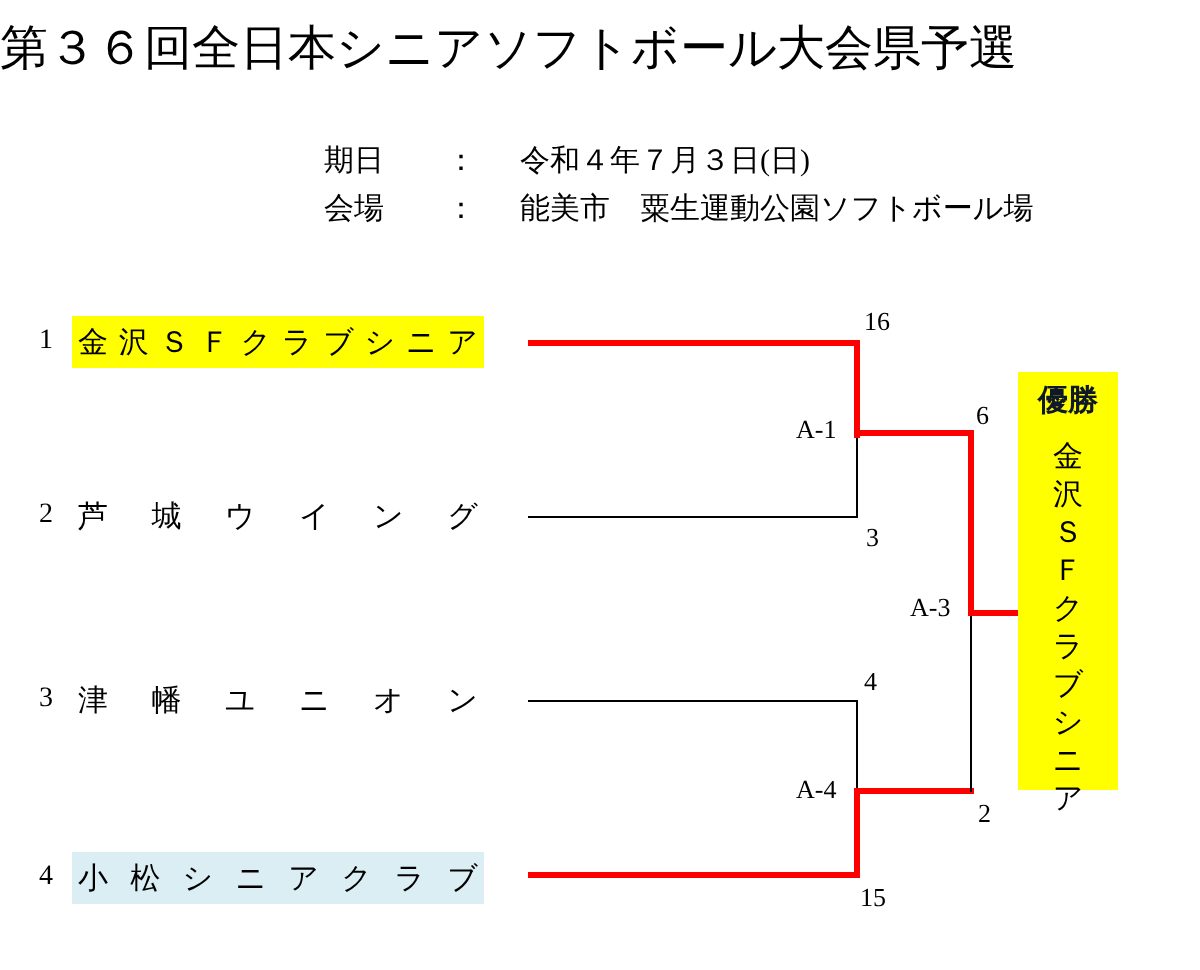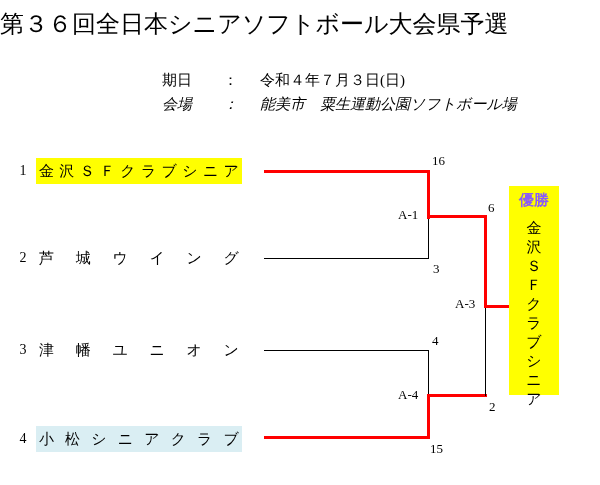--- a/index.html
+++ b/index.html
@@ -7,21 +7,21 @@
     position:relative; width:600px; height:485px; background:#ffffff;
     font-family:"Liberation Serif","DejaVu Serif",serif; color:#000;
     overflow:hidden;
   }
   .title {
     position:absolute; top:8px; left:0; width:490px;
     text-align:center; font-size:24px; letter-spacing:0px; white-space:nowrap;
   }
   .info-row { position:absolute; left:162px; font-size:15px; white-space:nowrap; }
   .info-row.date  { top:51px; }
-  .info-row.venue { top:75px;font-style:italic; }
+  .info-row.venue { top:75px; }
   .info-label { display:inline-block; width:61px;margin-top:20px; }
   .info-colon { display:inline-block; width:37px; }
 
   .seed {
     position:absolute; left:16px; width:14px; text-align:center;
     font-size:14px;
   }
   .team-name {
     position:absolute; left:36px; width:200px; height:26px;
     display:flex; justify-content:space-between; align-items:center;
@@ -34,21 +34,21 @@
   .rline { position:absolute; background:#ff0000; }
 
   .score { position:absolute; font-size:13px; white-space:nowrap; }
   .match-label { position:absolute; width:28px; font-size:13px; white-space:nowrap; }
 
   .champion-box {
     position:absolute; left:509px; top:186px; width:50px; height:209px;
     background:#ffff00; display:flex; flex-direction:column; align-items:center;
   }
   .champion-label {
-    margin-top:5px; font-size:15px; font-weight:bold; color:#8b5cf6; white-space:nowrap;
+    margin-top:5px; font-size:15px; font-weight:bold; color:#0f172a; white-space:nowrap;
   }
   .champion-name {
     margin-top:9px; height:168px; display:flex; flex-direction:column;
     justify-content:space-between; align-items:center; font-size:15px;
   }
 </style>
 </head>
 <body>
 
 <div class="page">

